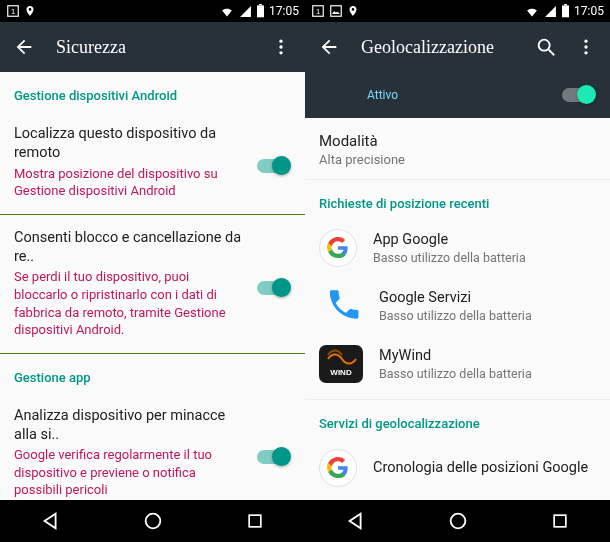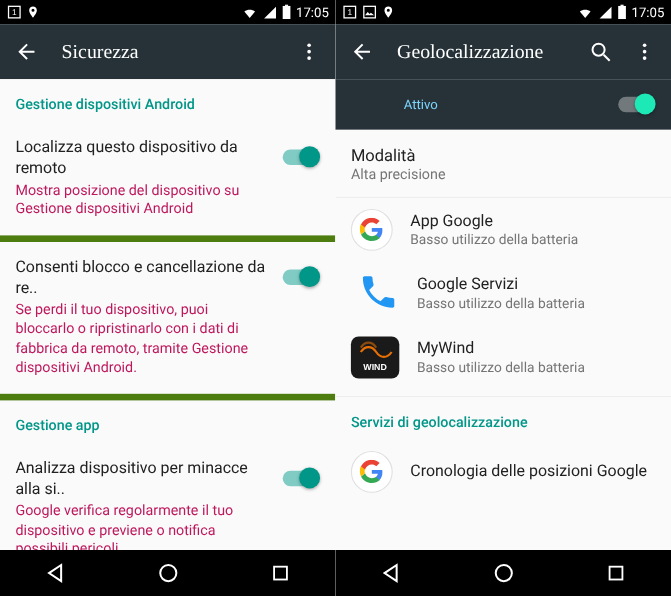--- a/index.html
+++ b/index.html
@@ -74,23 +74,23 @@
     background: #fafafa;
   }
   .section-header {
     color: #009688;
     font-size: 13px;
     font-weight: 500;
     padding: 16px 14px 8px;
   }
   .setting-row {
     display: flex;
-    align-items: flex-start;
+    align-items: center;
     padding: 14px 14px 14px 14px;
-    border-bottom: 6px solid #4d7c0f;
+    border-bottom: 1px solid #4d7c0f;
     background: #fafafa;
   }
   .setting-text { flex: 1; padding-right: 12px; }
   .setting-title {
     font-size: 14.5px;
     color: #212121;
     line-height: 1.3;
     margin-bottom: 2px;
   }
   .setting-sub {
@@ -356,20 +356,21 @@
       </div>
   </div>
 
   <div class="content">
     <div class="mode-row">
       <div class="mt">Modalità</div>
       <div class="ms">Alta precisione</div>
     </div>
     <div class="divider-light"></div>
 
+    <div class="section-header">Richieste di posizione recenti</div>
 
     <div class="list-row">
       <div class="gicon-g">
         <svg width="22" height="22" viewBox="0 0 48 48">
             <path fill="#4285F4" d="M45 24.5c0-1.6-.1-2.8-.4-4.1H24v7.4h12c-.2 2-1.6 5-5 7l7.7 6C43 37 45 31 45 24.5z"></path>
             <path fill="#34A853" d="M24 46c6.5 0 11.9-2.1 15.8-5.8l-7.7-6c-2.1 1.4-4.9 2.4-8.1 2.4-6.2 0-11.5-4.1-13.4-9.8l-7.9 6.1C6.6 40.6 14.6 46 24 46z"></path>
             <path fill="#FBBC05" d="M10.6 26.8c-.5-1.4-.8-2.9-.8-4.4s.3-3 .8-4.4l-7.9-6.1C1 15.6 0 19.2 0 22.4s1 6.8 2.7 10.5l7.9-6.1z"></path>
             <path fill="#EA4335" d="M24 9.5c3.5 0 6.5 1.2 8.9 3.5l6.6-6.6C35.9 2.6 30.5 0 24 0 14.6 0 6.6 5.4 2.7 13.3l7.9 6.1C12.5 13.6 17.8 9.5 24 9.5z"></path>
           </svg>
       </div>

